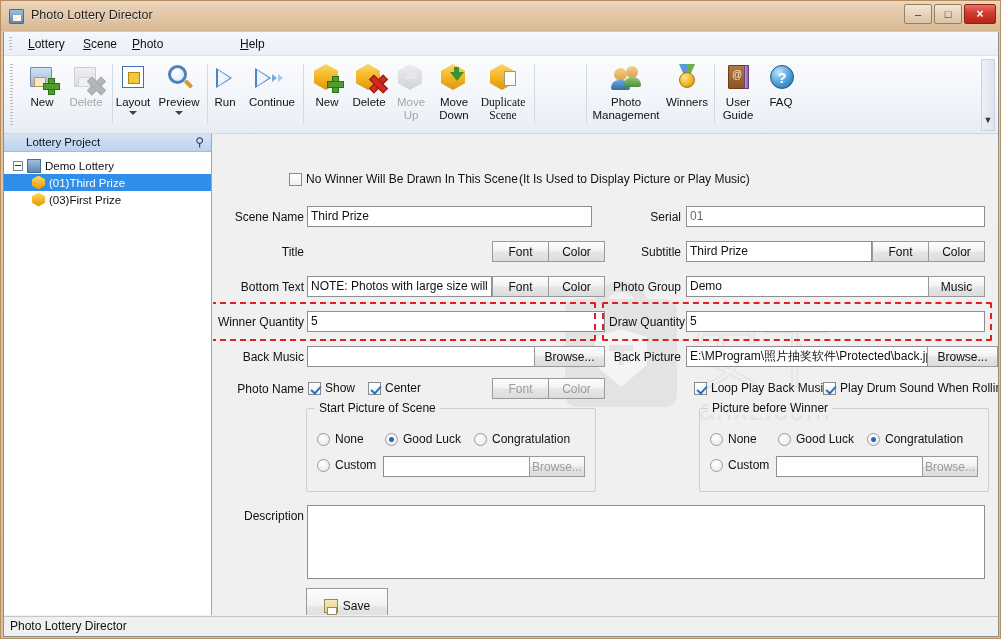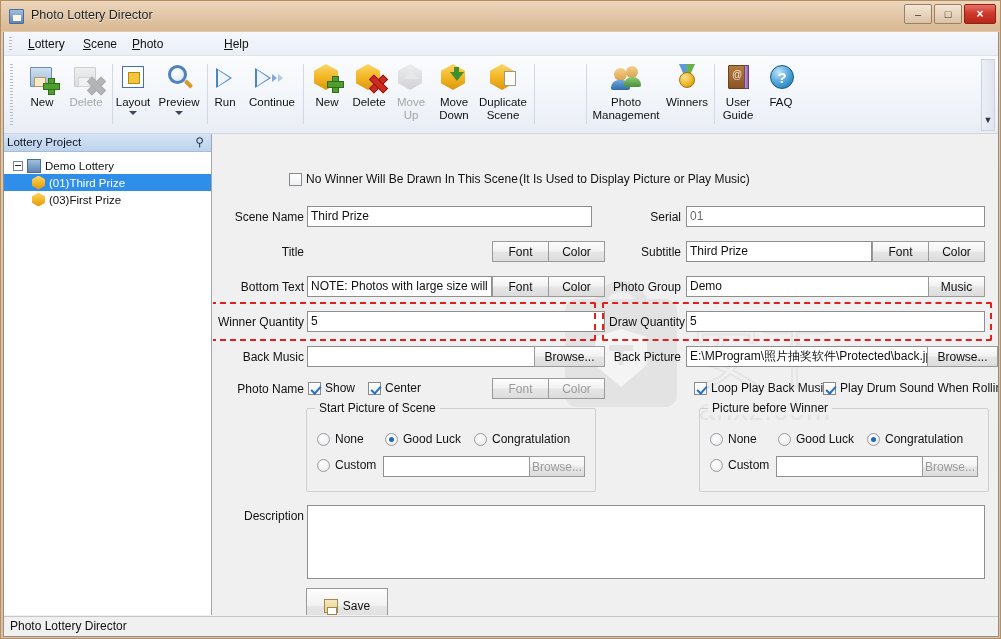--- a/index.html
+++ b/index.html
@@ -361,21 +361,21 @@
     background: #ffffff;
     border-right: 1px solid #9da6b2;
   }
   #left-panel-header {
     position: absolute; left: 0; top: 0;
     width: 207px; height: 18px;
     background: linear-gradient(to bottom, #d6e4f4, #bcd2ec);
     border-bottom: 1px solid #a9bcd5;
   }
   #left-panel-title {
-    position: absolute; left: 3px; top: 2px;
+    position: absolute; left: 22px; top: 2px;
     font-size: 11.5px; color: #112;
     white-space: nowrap;
   }
   #pin-icon {
     position: absolute; right: 7px; top: 2px;
     font-size: 12px; color: #1f3350; line-height: 13px;
   }
   #tree {
     position: absolute; left: 0; top: 19px;
     width: 207px; height: 461px;
@@ -637,21 +637,21 @@
   </div>
 
   <div id="client">
 
     <div id="menubar">
       <div id="menu-grip"></div>
       <div class="menu-item" style="left:18px;"><u>L</u>ottery</div>
       <div class="menu-item" style="left:73px;"><u>S</u>cene</div>
       <div class="menu-item" style="left:122px;"><u>P</u>hoto</div>
       <div class="menu-item" style="left:170px;margin-top:41px;"><u>T</u>ools</div>
-      <div class="menu-item" style="left:214px;"><u>H</u>elp</div>
+      <div class="menu-item" style="left:230px;"><u>H</u>elp</div>
     </div>
 
     <div id="toolbar">
       <div id="toolbar-grip"></div>
 
       <div class="tbtn" style="left:14px; width:48px;">
         <div class="tb-icon">
           <span class="ic-box"></span>
             <span class="ic-plus"></span>
         </div>
@@ -731,21 +731,21 @@
       <div class="tbtn" style="left:427px; width:46px;">
         <div class="tb-icon">
             <span class="ic-hex"></span>
             <span class="ic-arrow-dn-stem"></span>
             <span class="ic-arrow-dn"></span>
           </div>
         <div class="tb-label">Move
 Down</div>
       </div>
 
-      <div class="tbtn" style="left:468px; width:62px;">
+      <div class="tbtn" style="left:468px; width:62px;font-family:Liberation Serif, serif;">
         <div class="tb-icon">
             <span class="ic-hex"></span>
             <span class="ic-copy"></span>
           </div>
         <div class="tb-label">Duplicate
 Scene</div>
       </div>
       <div class="tb-sep" style="left:530px;"></div>
 
       <div class="tb-sep" style="left:582px;"></div>

